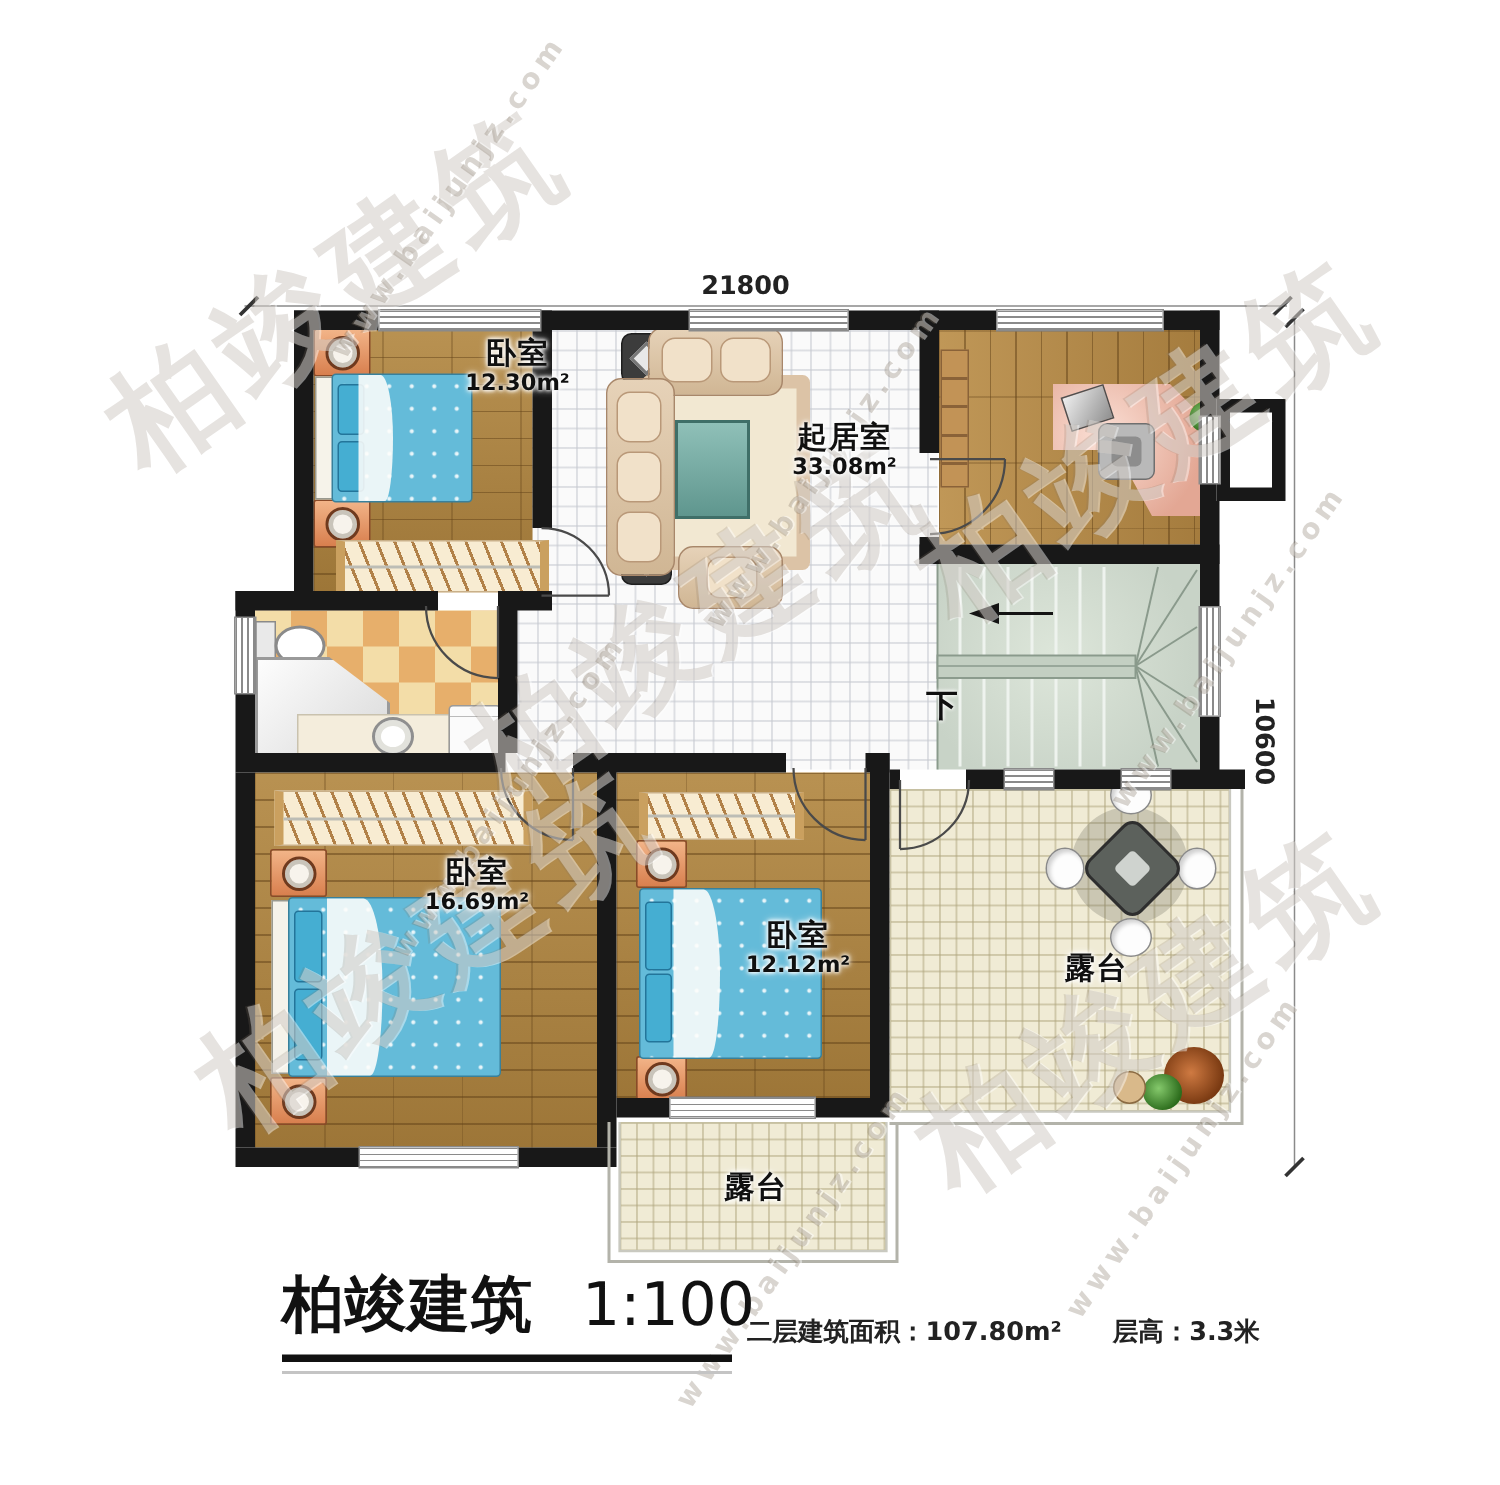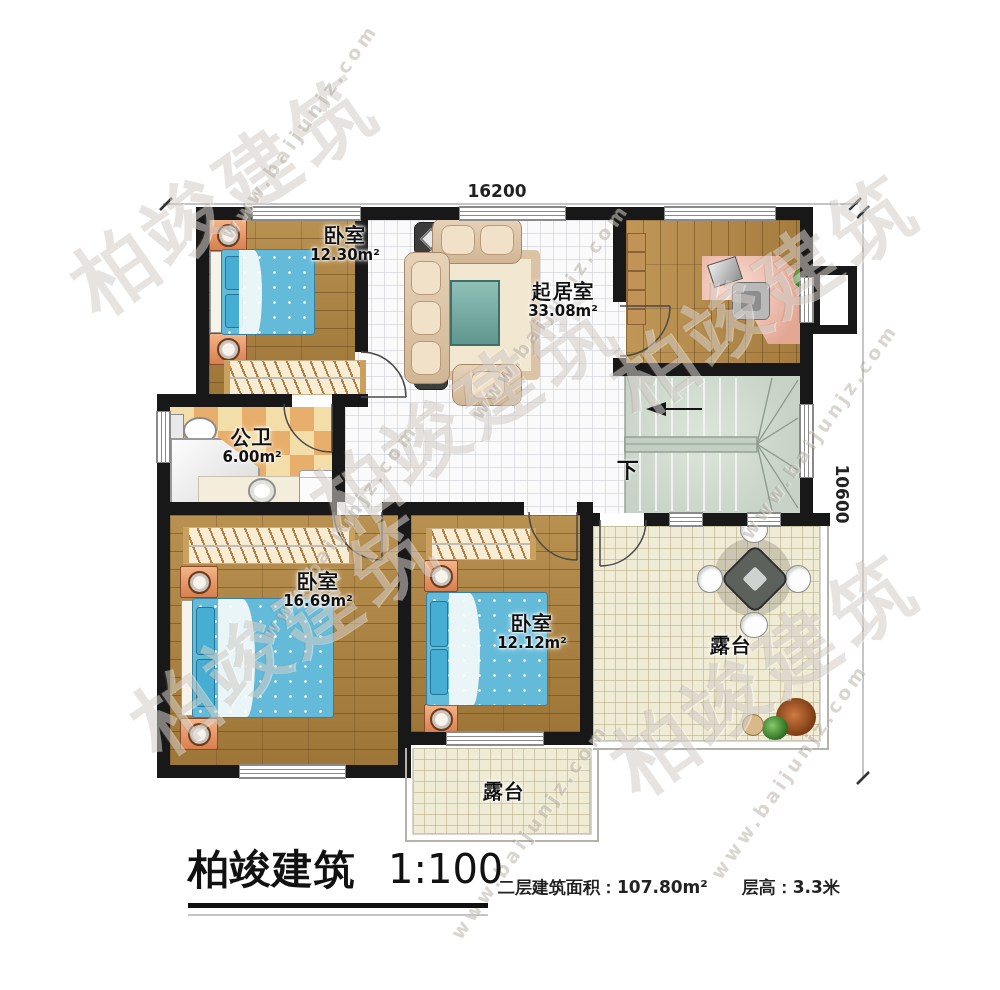--- a/index.html
+++ b/index.html
@@ -336,41 +336,37 @@
   <div class="abs z6 wm wm-url" style="left:400px;top:820px;transform:rotate(-55deg);">www.baijunjz.com</div>
 
   <div class="abs z7 room-label" style="left:285px;top:224px;width:120px;">
     <div class="room-name">卧室</div>
     <div class="room-area">12.30m²</div>
   </div>
   <div class="abs z7 room-label" style="left:503px;top:280px;width:120px;">
     <div class="room-name">起居室</div>
     <div class="room-area">33.08m²</div>
   </div>
-  <div class="abs z7 room-label" style="left:192px;top:426px;width:120px;">
-    <div class="room-name">公卫</div>
-    <div class="room-area">6.00m²</div>
-  </div>
   <div class="abs z7 room-label" style="left:258px;top:570px;width:120px;">
     <div class="room-name">卧室</div>
     <div class="room-area">16.69m²</div>
   </div>
   <div class="abs z7 room-label" style="left:472px;top:612px;width:120px;">
     <div class="room-name">卧室</div>
     <div class="room-area">12.12m²</div>
   </div>
   <div class="abs z7 room-label" style="left:671px;top:634px;width:120px;">
     <div class="room-name">露台</div>
   </div>
   <div class="abs z7 room-label" style="left:444px;top:780px;width:120px;">
     <div class="room-name">露台</div>
   </div>
   <div class="abs z7 dir-label" style="left:608px;top:456px;width:40px;">下</div>
 
-  <div class="abs z7 dim" style="left:437px;top:181px;width:120px;">16200</div>
+  <div class="abs z7 dim" style="left:437px;top:181px;width:120px;">21800</div>
   <div class="abs z7 dim dim-rot" style="left:812px;top:484px;width:60px;">10600</div>
 
   <div class="abs z7 titleblock" style="left:188px;top:842px;width:300px;">
     <span class="t-main">柏竣建筑</span><span class="t-scale">1:100</span>
     <div class="t-underline"></div>
     <div class="t-underline2"></div>
   </div>
   <div class="abs z7 info" style="left:498px;top:876px;">
     <span>二层建筑面积：</span><span>107.80m²</span><span class="sp"></span><span>层高：</span><span>3.3米</span>
   </div>

